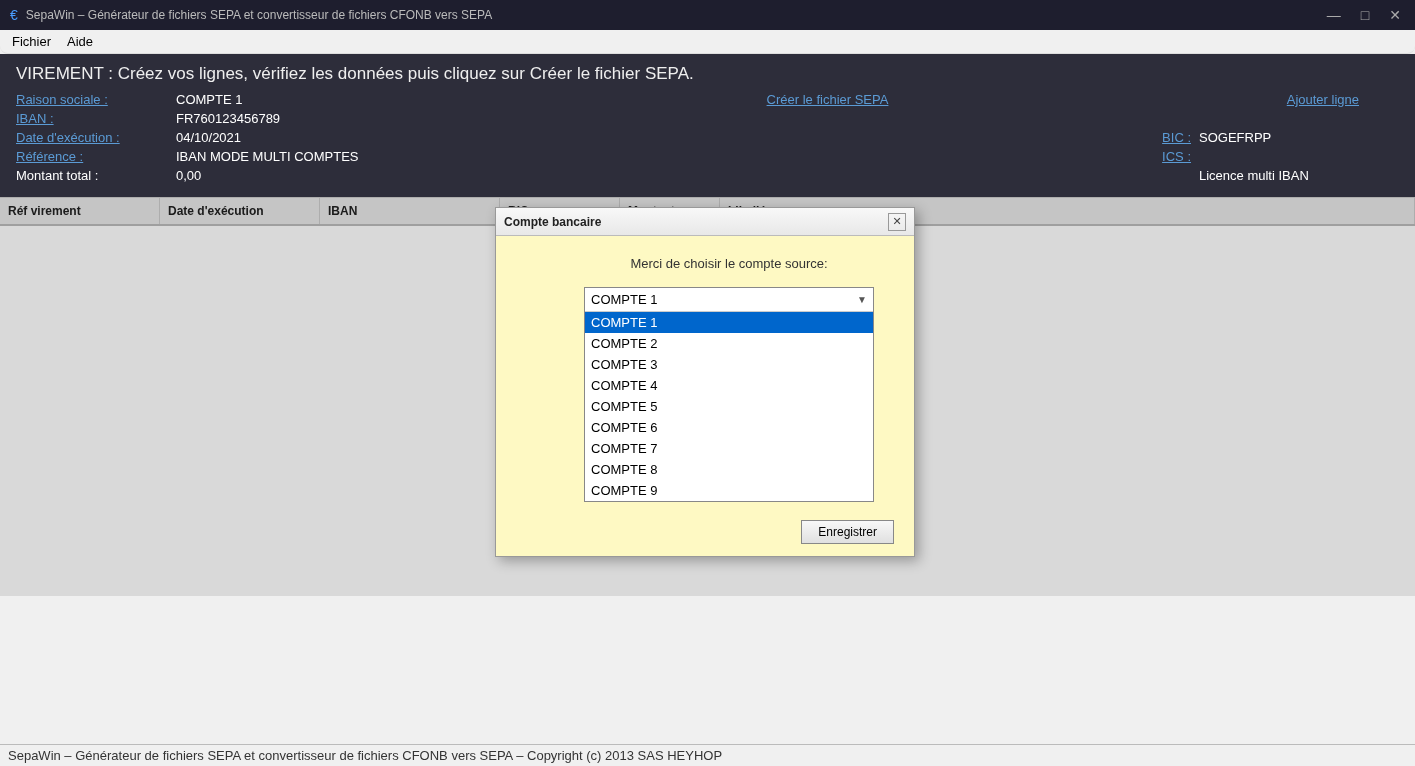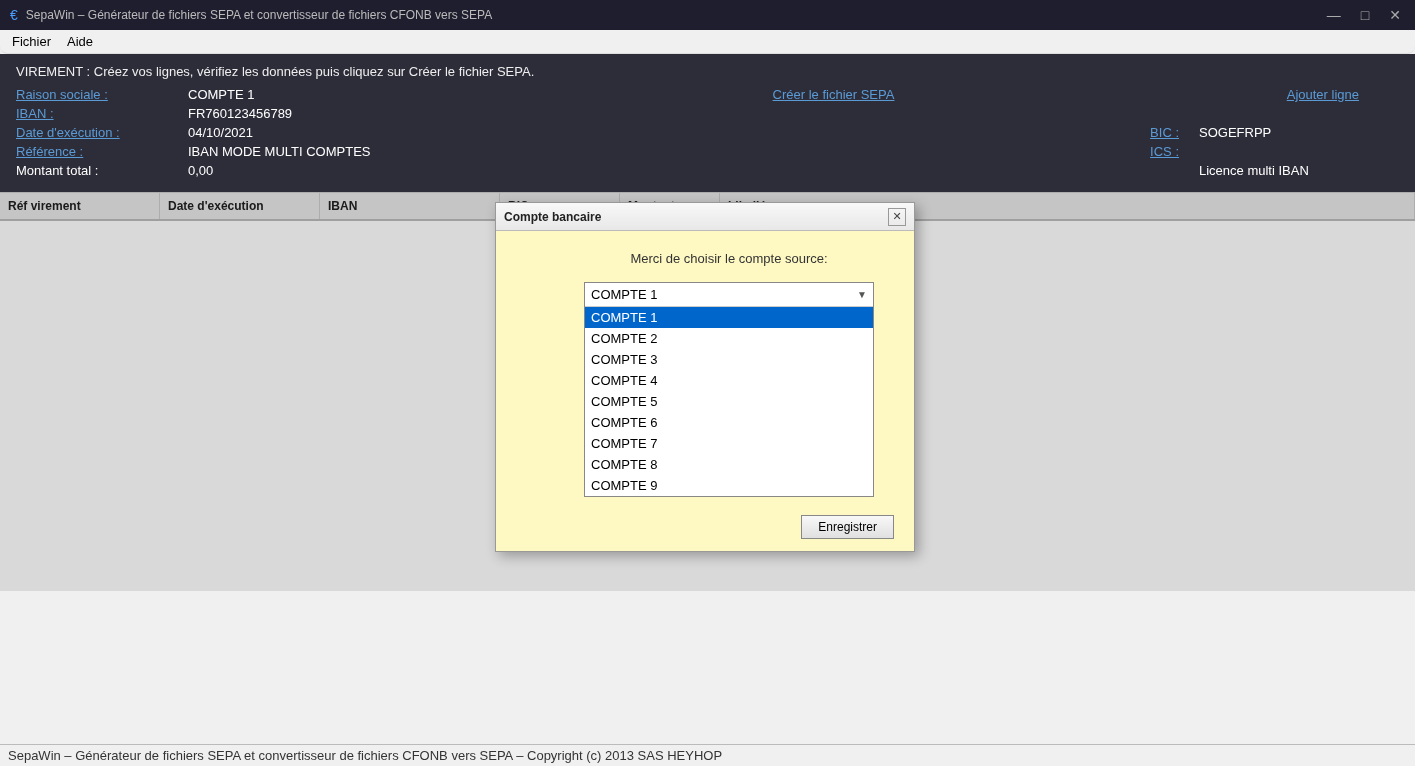--- a/index.html
+++ b/index.html
@@ -37,21 +37,21 @@
       font-size: 13px;
     }
 
     
     .info-panel {
       background: #2d2d3a;
       color: #fff;
       padding: 10px 16px;
     }
     .info-panel .instruction {
-      font-size: 13px;
+      font-size: 17px;
       margin-bottom: 8px;
       color: #eee;
     }
     .info-label {
       color: #5b9bd5;
       text-decoration: underline;
       cursor: pointer;
       white-space: nowrap;
     }
     .info-value {
@@ -62,21 +62,21 @@
       color: #5b9bd5;
       text-decoration: underline;
       cursor: pointer;
       white-space: nowrap;
       font-size: 13px;
     }
     .info-panel-row {
       display: flex;
       align-items: center;
       margin-bottom: 4px;
-      gap: 12px;
+      gap: 0;
     }
     .info-panel-row .col1 { width: 160px; }
     .info-panel-row .col2 { width: 280px; }
     .info-panel-row .col3 { flex: 1; text-align: center; }
     .info-panel-row .col4 { width: 200px; text-align: right; }
 
     
     .table-header {
       background: #e8e8e8;
       display: flex;

